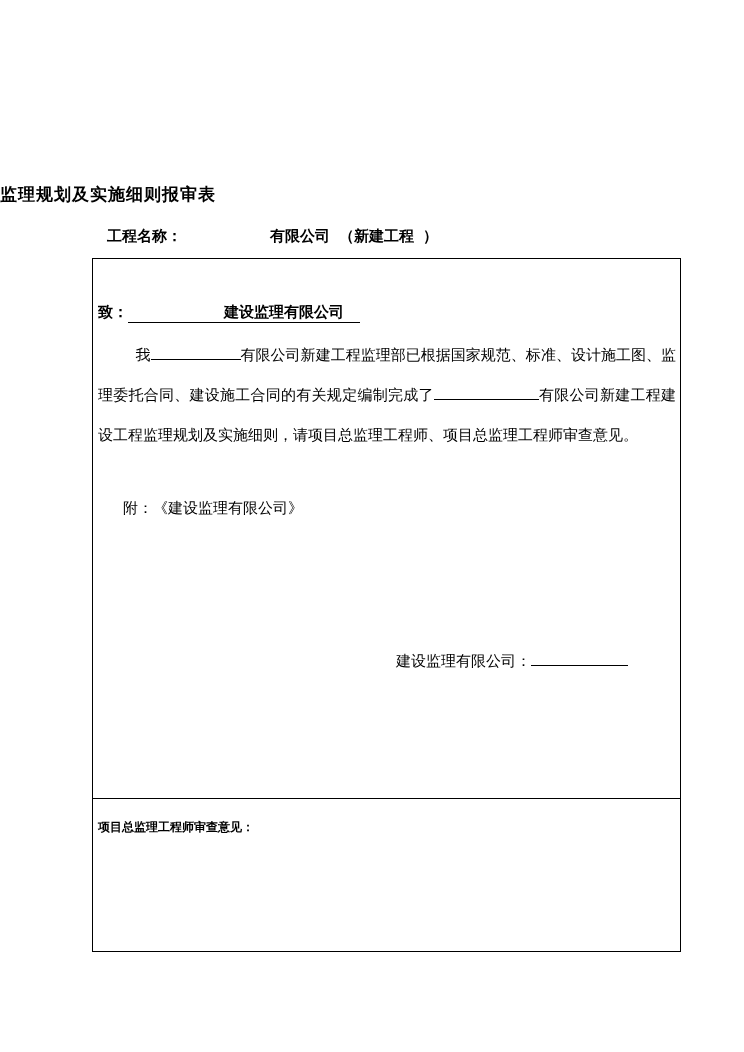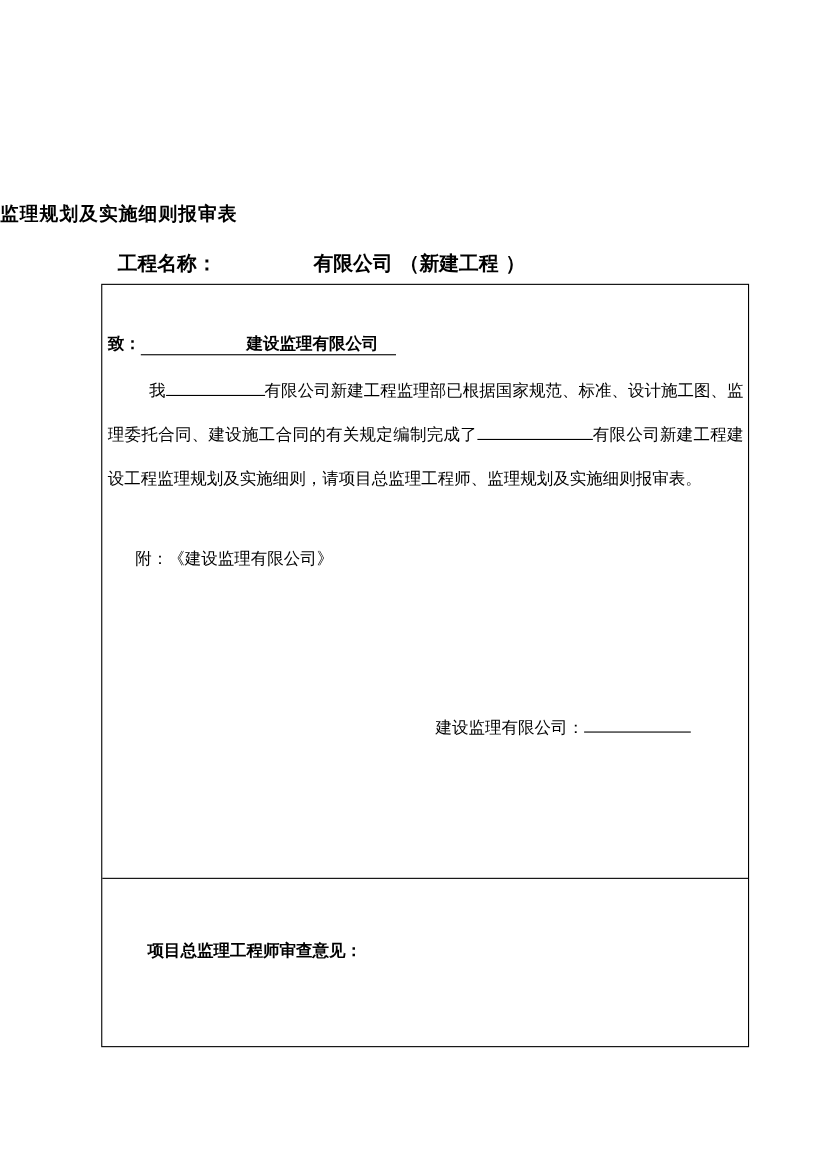--- a/index.html
+++ b/index.html
@@ -21,22 +21,23 @@
     width: 622px;
     text-align: left;
     font-size: 17px;
     font-weight: bold;
     letter-spacing: 1px;
   }
   .project-line {
     position: absolute;
     top: 227px;
     left: 107px;
-    font-size: 18px;
+    font-size: 15px;
     white-space: nowrap;
+    font-family: Liberation Mono, monospace;
   }
   .project-value { margin-left: 88px; }
   .form-box {
     position: absolute;
     top: 258px;
     left: 92px;
     width: 589px;
     height: 694px;
     border: 1px solid #000000;
   }
@@ -93,46 +94,45 @@
   .date-unit { margin-left: 14px; }
   .divider {
     position: absolute;
     top: 539px;
     left: 0;
     width: 100%;
     border-top: 1px solid #000000;
   }
   .review-label {
     position: absolute;
-    top: 596px;
+    top: 560px;
     left: 5px;
-    font-size: 15px;
+    font-size: 12px;
     font-weight: bold;
     white-space: nowrap;
-    margin-left: 36px;
   }
 </style>
 </head>
 <body>
 
 <div class="page">
 
   <div class="title">监理规划及实施细则报审表</div>
 
   <div class="project-line">
     <span class="b">工程名称：</span><span class="b project-value">有限公司 （新建工程 ）</span>
   </div>
 
   <div class="form-box">
 
     <div class="to-line">
       <span class="b">致：</span><span class="u to-fill"><span class="pad-left"></span><span class="b">建设监理有限公司</span><span class="pad-right"></span></span>
     </div>
 
-    <p class="body-text"><span>我</span><span class="u blank1"></span><span>有限公司新建工程监理部已根据国家规范、标准、设计施工图、监理委托合同、建设施工合同的有关规定编制完成了</span><span class="u blank2"></span><span>有限公司新建工程建设工程监理规划及实施细则，请项目总监理工程师、监理规划及实施细则报审表。</span></p>
+    <p class="body-text"><span>我</span><span class="u blank1"></span><span>有限公司新建工程监理部已根据国家规范、标准、设计施工图、监理委托合同、建设施工合同的有关规定编制完成了</span><span class="u blank2"></span><span>有限公司新建工程建设工程监理规划及实施细则，请项目总监理工程师、项目总监理工程师审查意见。</span></p>
 
     <div class="attachment">附：《建设监理有限公司》</div>
 
     <div class="engineer-line">
       <span>建设监理有限公司：</span><span class="u blank-engineer"></span>
     </div>
 
 
     <div class="divider"></div>
 

